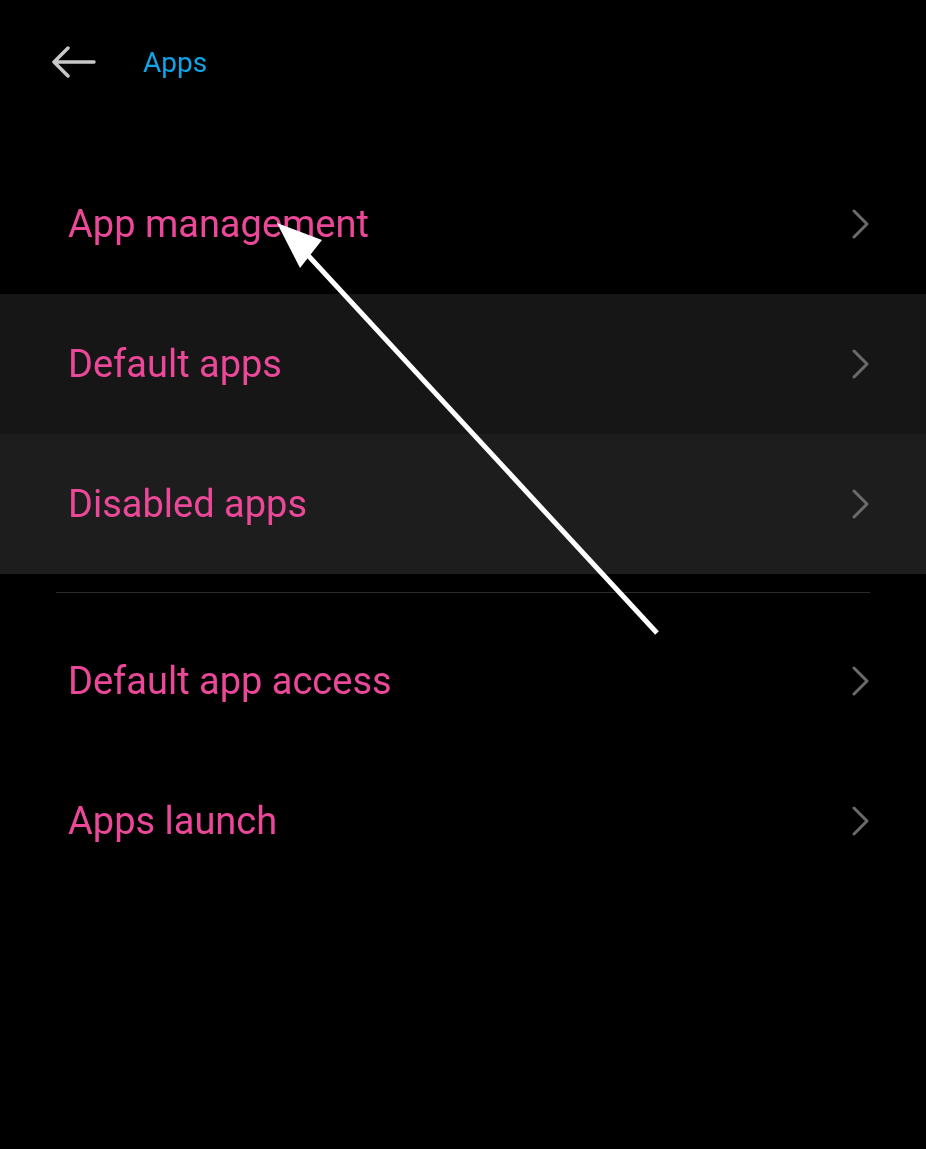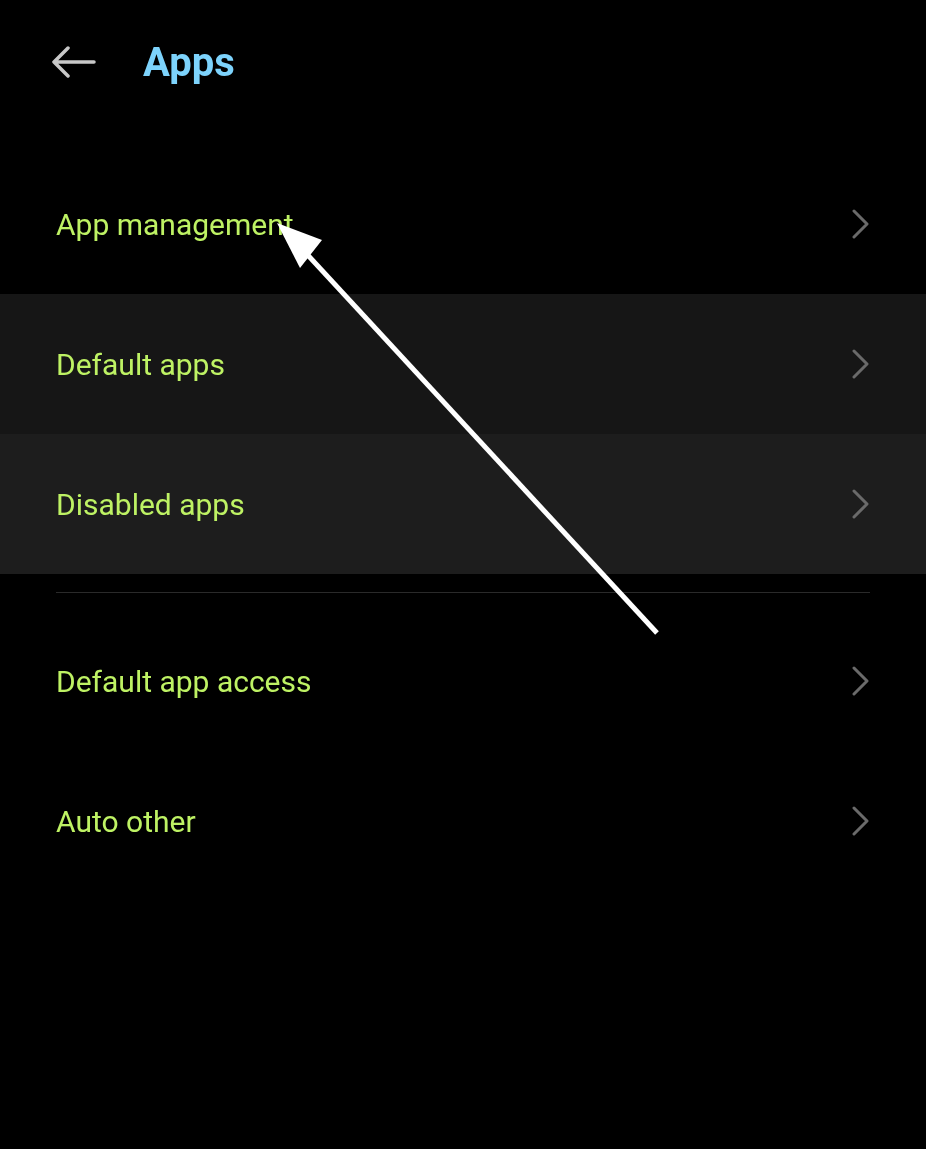--- a/index.html
+++ b/index.html
@@ -29,46 +29,47 @@
       align-items: center;
       justify-content: center;
       cursor: pointer;
       color: #c8c8c8;
     }
     .back-arrow svg {
       width: 44px;
       height: 32px;
     }
     .header-title {
-      font-size: 40px;
-      font-weight: 700;
-      color: #7dd3fc;
+      font-size: 28px;
+      font-weight: 400;
+      color: #0ea5e9;
     }
     .content {
       padding-top: 30px;
     }
     .list-item {
       display: flex;
       align-items: center;
       justify-content: space-between;
       padding: 0 56px;
       height: 140px;
       cursor: pointer;
     }
     .list-item.highlight1 {
       background-color: #161616;
       text-align: right;
     }
     .list-item.highlight2 {
       background-color: #1d1d1d;
     }
     .item-label {
-      font-size: 30px;
+      font-size: 38px;
       font-weight: 400;
-      color: #bef264;
+      color: #ec4899;
+      margin-left: 12px;
     }
     .chevron {
       color: #6a6a6a;
       display: flex;
       align-items: center;
     }
     .chevron svg {
       width: 18px;
       height: 30px;
     }
@@ -133,21 +134,21 @@
   <div class="list-item">
     <span class="item-label">Default app access</span>
     <span class="chevron">
       <svg viewBox="0 0 18 30">
           <path d="M 2 2 L 15 15 L 2 28" stroke="currentColor" stroke-width="3" fill="none" stroke-linecap="round" stroke-linejoin="round"></path>
         </svg>
     </span>
   </div>
 
   <div class="list-item">
-    <span class="item-label">Auto other</span>
+    <span class="item-label">Apps launch</span>
     <span class="chevron">
       <svg viewBox="0 0 18 30">
           <path d="M 2 2 L 15 15 L 2 28" stroke="currentColor" stroke-width="3" fill="none" stroke-linecap="round" stroke-linejoin="round"></path>
         </svg>
     </span>
   </div>
 
 
 </div>
 

